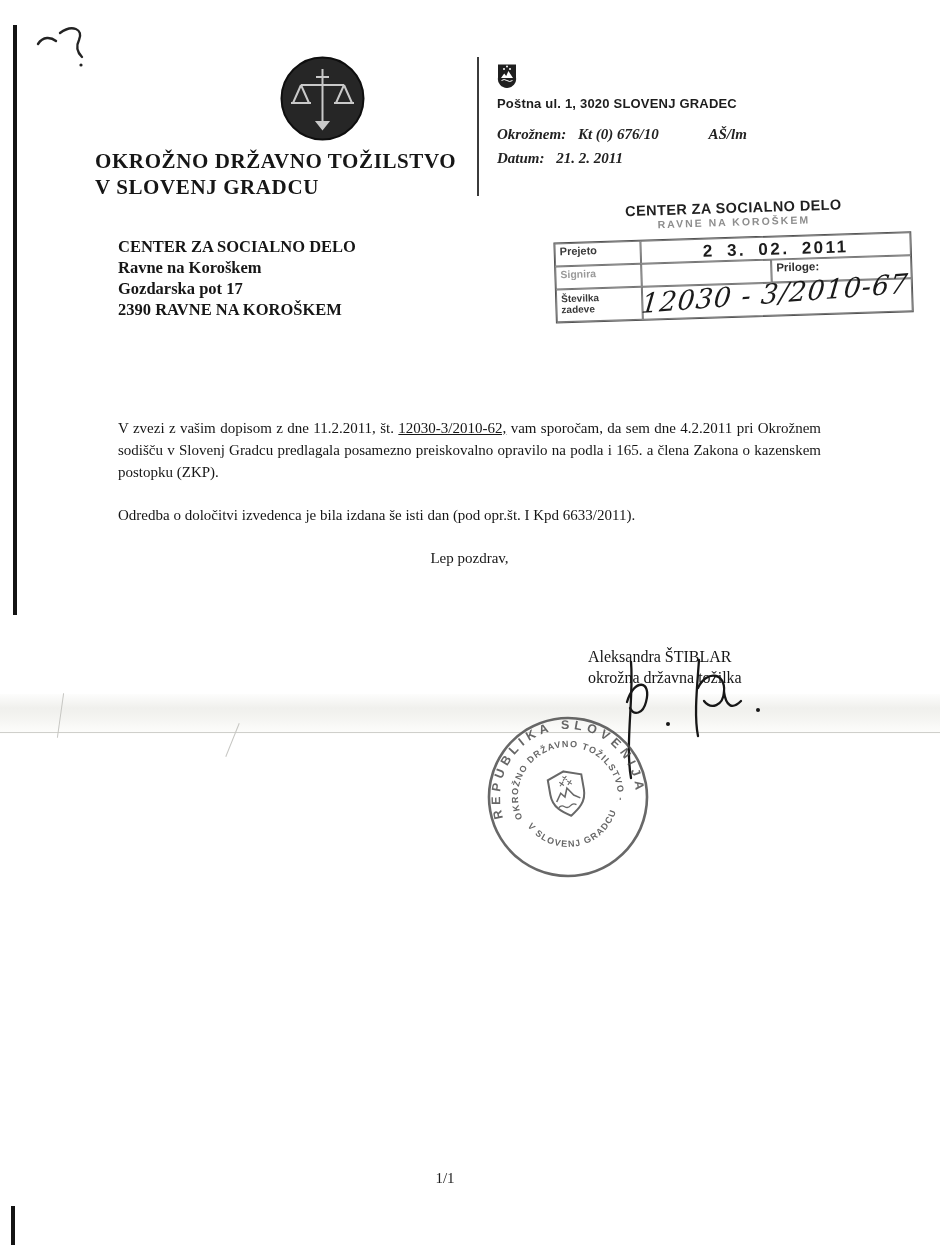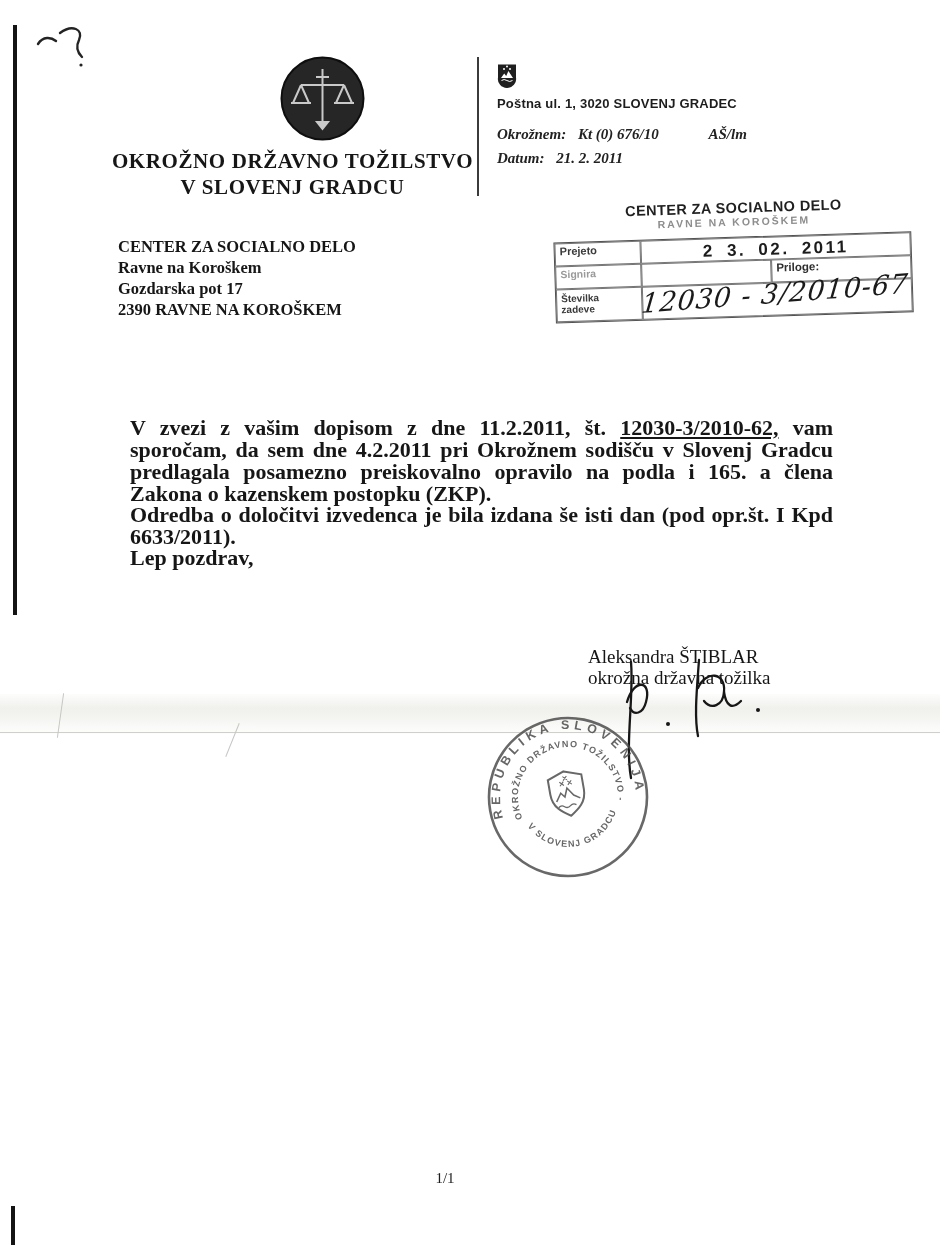--- a/index.html
+++ b/index.html
@@ -7,21 +7,21 @@
        font-family:"Liberation Serif", serif;color:#161616;}
   .abs{position:absolute;}
 
   
   .edge-line{background:#141414;}
   .scan-band{left:0;top:694px;width:940px;height:40px;
     background:linear-gradient(#fdfdfc 0%,#f0f0ed 35%,#f3f3f0 55%,#f9f9f7 80%,#fdfdfc 100%);}
   .scan-line{left:0;top:732px;width:940px;height:1px;background:#cfcfcb;}
 
   
-  .org-name{left:95px;top:148px;width:395px;text-align:center;font-weight:bold;
+  .org-name{left:95px;top:148px;width:395px;font-weight:bold;
     font-size:21px;letter-spacing:0.6px;line-height:26px;}
   .divider-v{left:477px;top:57px;width:2px;height:139px;background:#3b3b3b;}
   .addr-line{left:497px;top:96px;font-family:"Liberation Sans",sans-serif;
     font-weight:bold;font-size:13px;letter-spacing:0.2px;color:#1d1d1d;}
   .meta-line{left:497px;font-style:italic;font-weight:bold;font-size:15px;color:#222;}
   .meta-num{top:126px;}
   .meta-date{top:150px;}
   .meta-initials{display:inline-block;margin-left:46px;}
   .meta-val{display:inline-block;margin-left:8px;}
 
@@ -45,28 +45,28 @@
     word-spacing:5px;text-align:center;color:#1c1c1c;padding-top:2px;}
   .rempty{grid-column:2/3;}
   .rpriloge{font-weight:bold;font-size:11.5px;color:#2e2e2e;}
   .rcase{font-size:10px;line-height:11px;font-weight:bold;color:#3a3a3a;padding-top:3px;}
   .rhand{grid-column:2/4;position:relative;}
   .handnum{position:absolute;left:-2px;top:-6px;width:280px;
     font-family:"DejaVu Serif",serif;font-style:italic;font-size:27px;color:#1a1a1a;
     transform:rotate(-2.5deg) skewX(-10deg);letter-spacing:1px;white-space:nowrap;}
 
   
-  .para{left:130px;width:703px;font-size:22px;line-height:22px;text-align:justify;font-weight:bold;}
+  .para{left:118px;width:703px;font-size:15px;line-height:22px;text-align:justify;}
   .p1{top:417px;}
   .p2{top:504px;}
-  .closing{top:547px;text-align:left;}
+  .closing{top:547px;text-align:center;}
   .uline{text-decoration:underline;}
 
   
-  .signer{left:588px;top:646px;font-size:19px;line-height:21px;}
+  .signer{left:588px;top:646px;font-size:16px;line-height:21px;}
 
   .pagenum{left:400px;top:1170px;width:90px;text-align:center;font-size:15px;color:#1c1c1c;}
 
   .pencil{background:#c6c6c2;}
 </style>
 </head>
 <body>
 
 <div class="abs edge-line" style="left:13px;top:25px;width:3.5px;height:590px;"></div>
 <div class="abs edge-line" style="left:11px;top:1206px;width:4px;height:39px;"></div>

